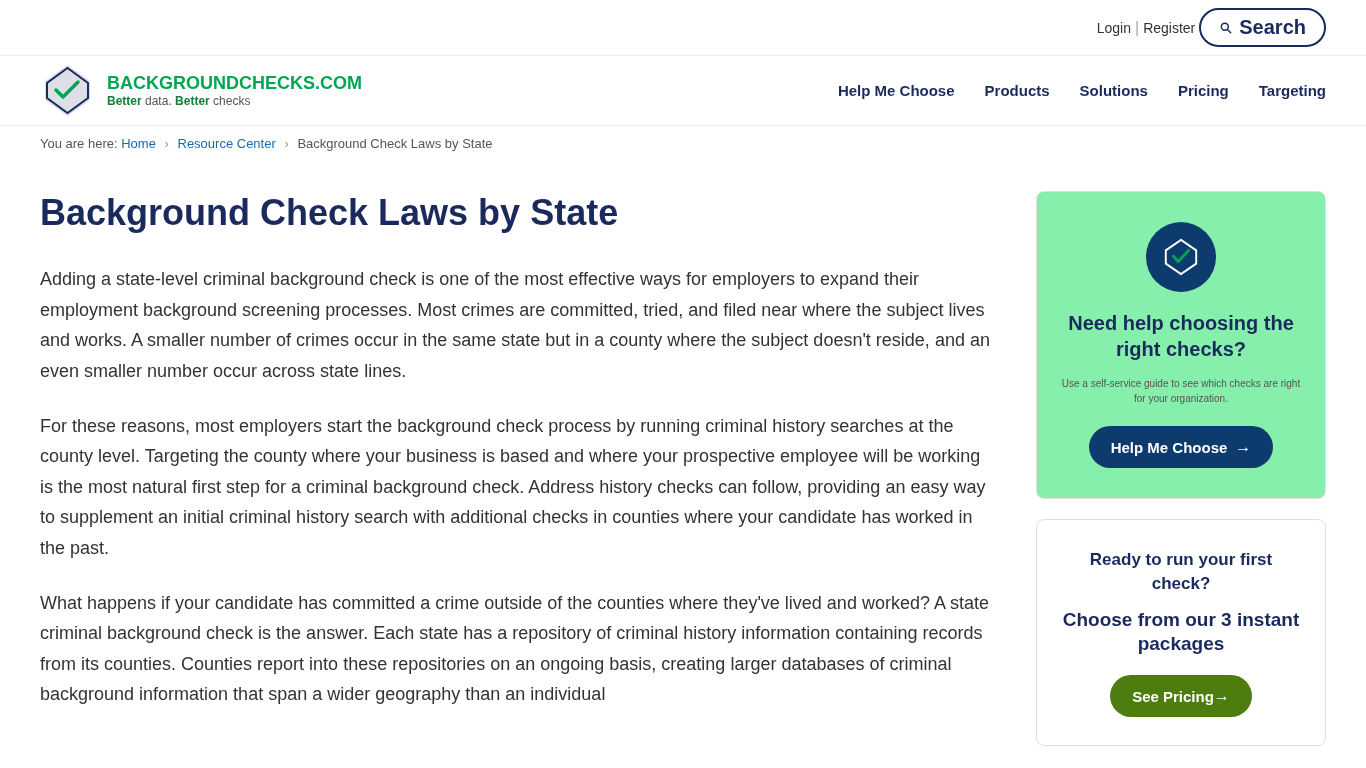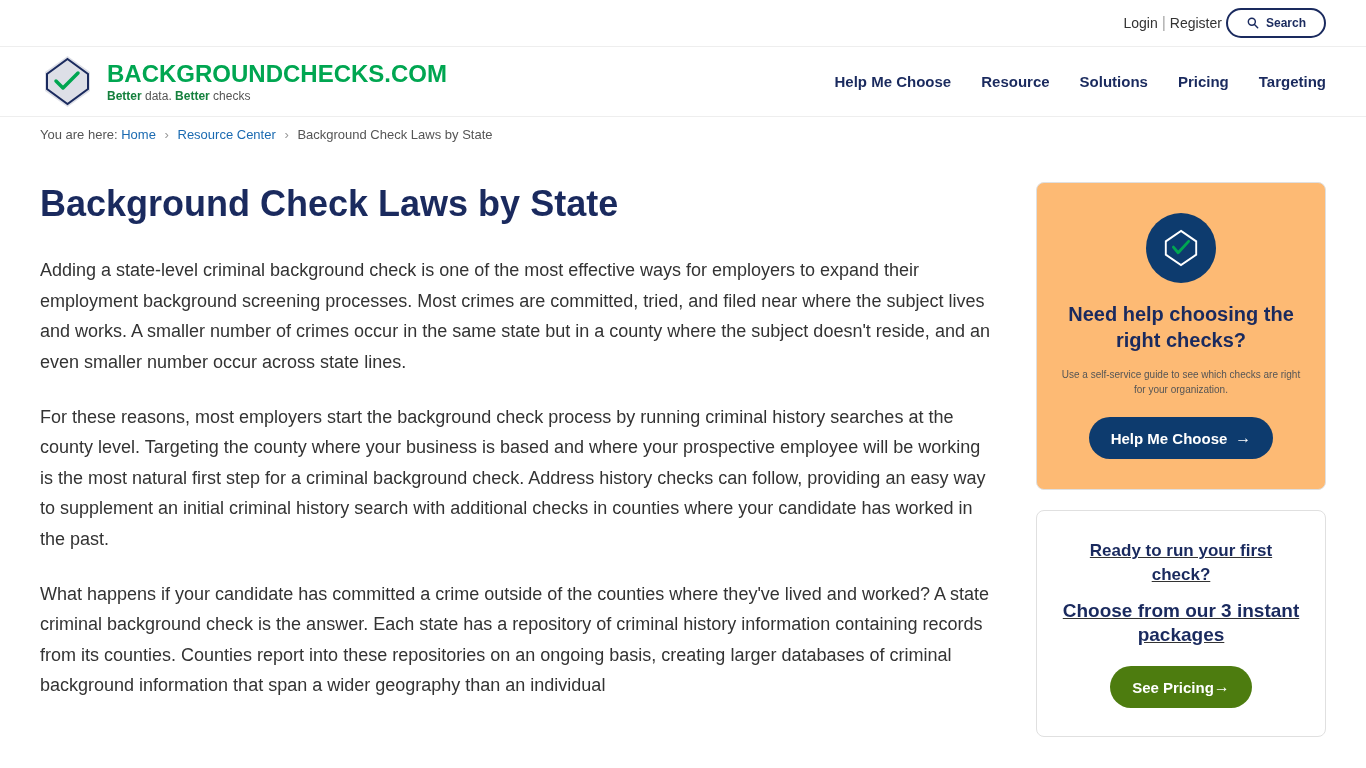--- a/index.html
+++ b/index.html
@@ -18,21 +18,21 @@
     .top-bar .divider { color: #aaa; }
     .search-btn {
       display: flex;
       align-items: center;
       gap: 6px;
       border: 2px solid #1a2a5e;
       border-radius: 25px;
       padding: 6px 18px;
       background: #fff;
       color: #1a2a5e;
-      font-size: 12px;
+      font-size: 20px;
       font-weight: bold;
       cursor: pointer;
     }
     .search-btn .search-icon-svg { width: 14px; height: 14px; }
 
     
     .main-nav {
       display: flex;
       align-items: center;
       padding: 0 40px;
@@ -45,21 +45,21 @@
       gap: 12px;
       margin-right: auto;
       text-decoration: none;
     }
     .logo-icon {
       width: 55px;
       height: 55px;
       position: relative;
     }
     .logo-text-block { line-height: 1.2; }
-    .logo-text-block .brand-name { font-size: 24px; font-weight: bold; color: #1a2a5e; }
+    .logo-text-block .brand-name { font-size: 18px; font-weight: bold; color: #1a2a5e; }
     .logo-text-block .brand-name span { color: #00a651; }
     .logo-text-block .tagline { font-size: 12px; color: #555; }
     .logo-text-block .tagline strong { color: #15803d; }
 
     .nav-links { display: flex; gap: 30px; align-items: center; }
     .nav-links a {
       text-decoration: none;
       color: #1a2a5e;
       font-size: 15px;
       font-weight: 600;
@@ -101,21 +101,21 @@
     .sidebar {
       width: 290px;
       flex-shrink: 0;
     }
     .sidebar-card {
       border: 1px solid #e0e0e0;
       border-radius: 8px;
       padding: 30px 24px;
       text-align: center;
       margin-bottom: 20px;
-      background: #fdba74;
+      background: #86efac;
     }
     .sidebar-card .card-icon {
       width: 70px;
       height: 70px;
       background: #0d3b6e;
       border-radius: 50%;
       display: flex;
       align-items: center;
       justify-content: center;
       margin: 0 auto 18px;
@@ -148,21 +148,20 @@
       cursor: pointer;
       border: none;
     }
 
     .sidebar-card-alt {
       border: 1px solid #e0e0e0;
       border-radius: 8px;
       padding: 28px 24px;
       text-align: center;
       background: #fff;
-      text-decoration: underline;
     }
     .sidebar-card-alt .alt-title {
       font-size: 17px;
       font-weight: 600;
       color: #1a2a5e;
       margin-bottom: 12px;
       line-height: 1.4;
     }
     .sidebar-card-alt .alt-subtitle {
       font-size: 19px;
@@ -218,21 +217,21 @@
       <div class="brand-name">
         <span>BACKGROUND</span><span style="color:#00a651">CHECKS.COM</span>
       </div>
       <div class="tagline">
         <strong>Better</strong> data. <strong>Better</strong> checks
       </div>
     </div>
   </a>
   <div class="nav-links">
     <a href="#">Help Me Choose</a>
-    <a href="#">Resource</a>
+    <a href="#">Products</a>
     <a href="#">Solutions</a>
     <a href="#">Pricing</a>
     <a href="#">Targeting</a>
   </div>
 </nav>
 
 <div class="breadcrumb-bar">
   <span>You are here:</span>
   <span> </span>
   <a href="#">Home</a>

